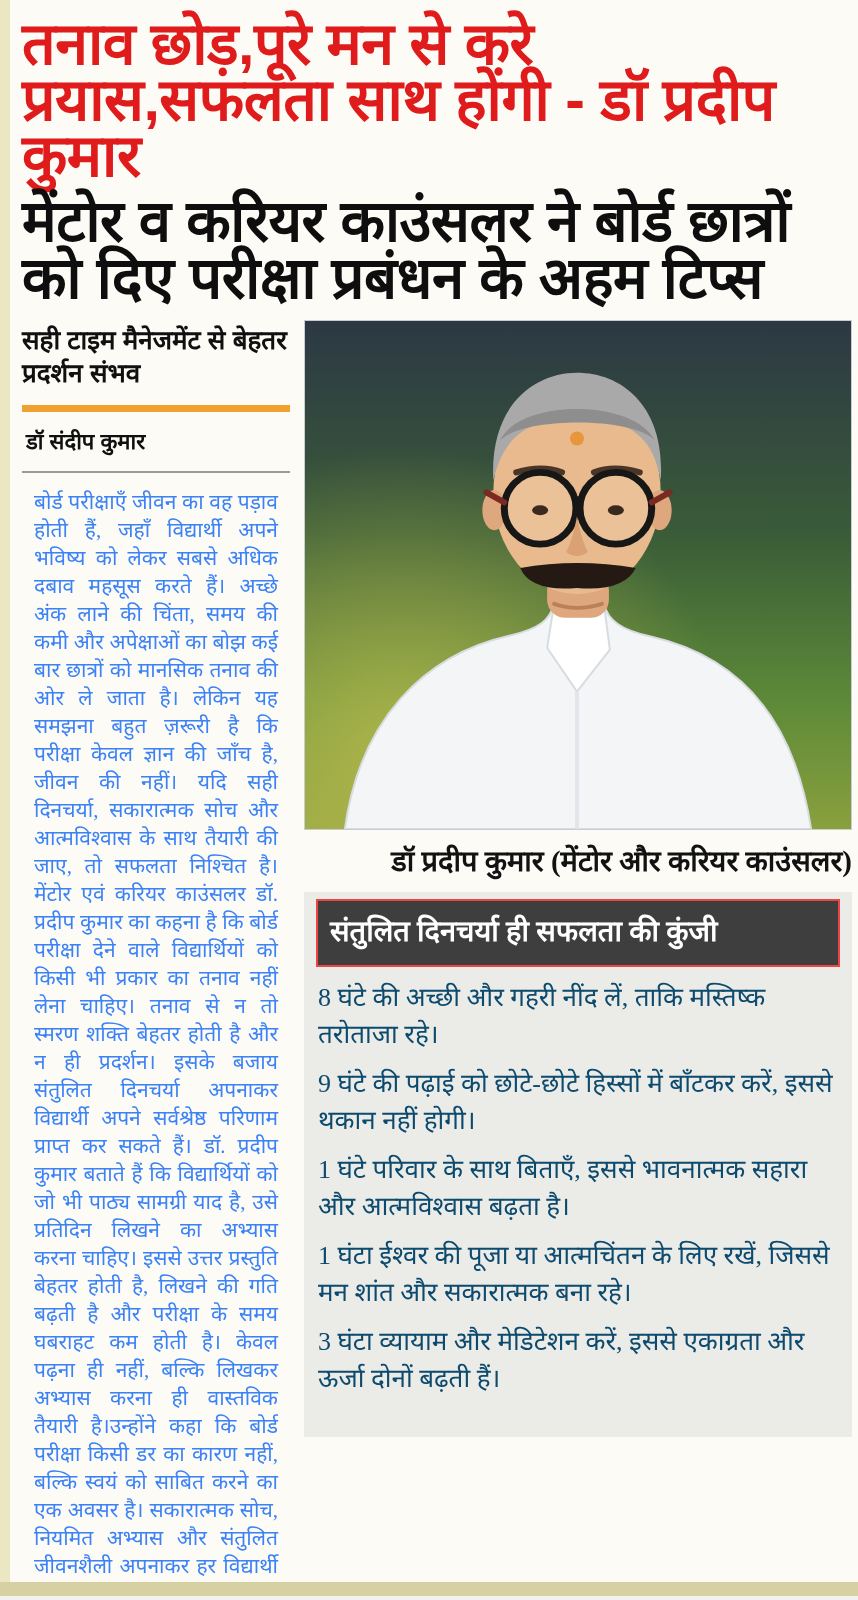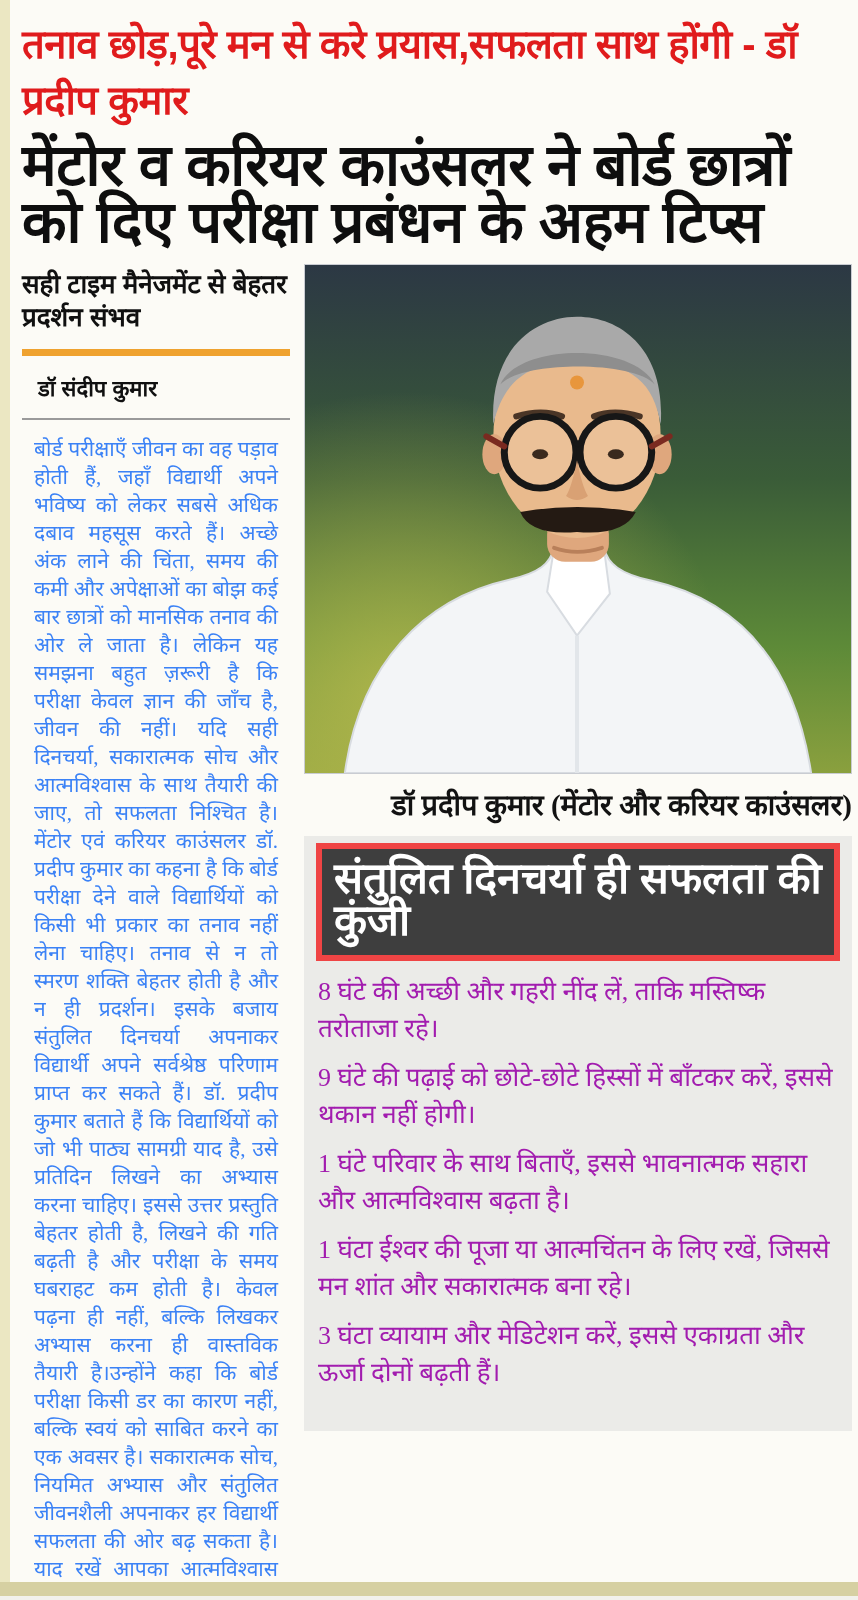--- a/index.html
+++ b/index.html
@@ -26,21 +26,21 @@
     position:absolute;left:0;bottom:0;width:858px;height:4px;
     background:#f2f1ec;z-index:5;
   }
   .header{
     padding:16px 12px 0 22px;
     font-family:"Liberation Sans","DejaVu Sans",sans-serif;
   }
   .headline{
     margin:0;
     color:#e01b1c;
-    font-size:40px;line-height:56px;font-weight:700;
+    font-size:59px;line-height:56px;font-weight:700;
     letter-spacing:-0.5px;
   }
   .subheadline{
     margin:8px 0 0 0;
     color:#0e0e0e;
     font-size:58px;line-height:57px;font-weight:700;
     letter-spacing:-0.5px;
   }
   .content{
     display:flex;
@@ -53,21 +53,21 @@
   .kicker{
     margin:4px 0 0 0;
     font-family:"Liberation Sans","DejaVu Sans",sans-serif;
     font-size:26px;line-height:33px;font-weight:700;color:#101010;
   }
   .orange-rule{
     height:7px;background:#efa22f;border:none;
     margin:15px 0 13px 0;width:100%;
   }
   .byline{
-    margin:16px;
+    margin:4px;
     font-family:"Liberation Sans","DejaVu Sans",sans-serif;
     font-size:22px;font-weight:700;color:#101010;
   }
   .gray-rule{
     border:none;border-top:2px solid #9a9a9a;
     margin:16px 0 15px 0;
   }
   .body-text{
     margin:12px;
     font-size:21px;line-height:28px;
@@ -91,33 +91,33 @@
     font-size:29px;line-height:36px;font-weight:600;color:#121212;
   }
   .tips-panel{
     background:#ebebe8;
     margin-top:4px;
     padding:7px 12px 28px 12px;
     box-sizing:border-box;
   }
   .banner{
     background:#3e3e3e;
-    border:6px solid #ef4444;
+    border:2px solid #ef4444;
     color:#ffffff;
-    font-size:43px;line-height:42px;font-weight:600;
+    font-size:29px;line-height:42px;font-weight:600;
     padding:9px 12px 13px 12px;
     margin:0 0 10px 0;
   }
   .tips-intro{
     margin:6px 2px 0 2px;
     font-size:26px;line-height:37px;color:#161616;
   }
   .tip{
     margin:12px 2px;
-    font-size:26px;line-height:37px;color:#a21caf;
+    font-size:26px;line-height:37px;color:#0c4a6e;
   }
 </style>
 </head>
 <body>
 
 <div class="page">
   <div class="edge-strip-left"></div>
 
   <div class="header">
     <h1 class="headline">तनाव छोड़,पूरे मन से करे प्रयास,सफलता साथ होंगी - डॉ प्रदीप कुमार</h1>

